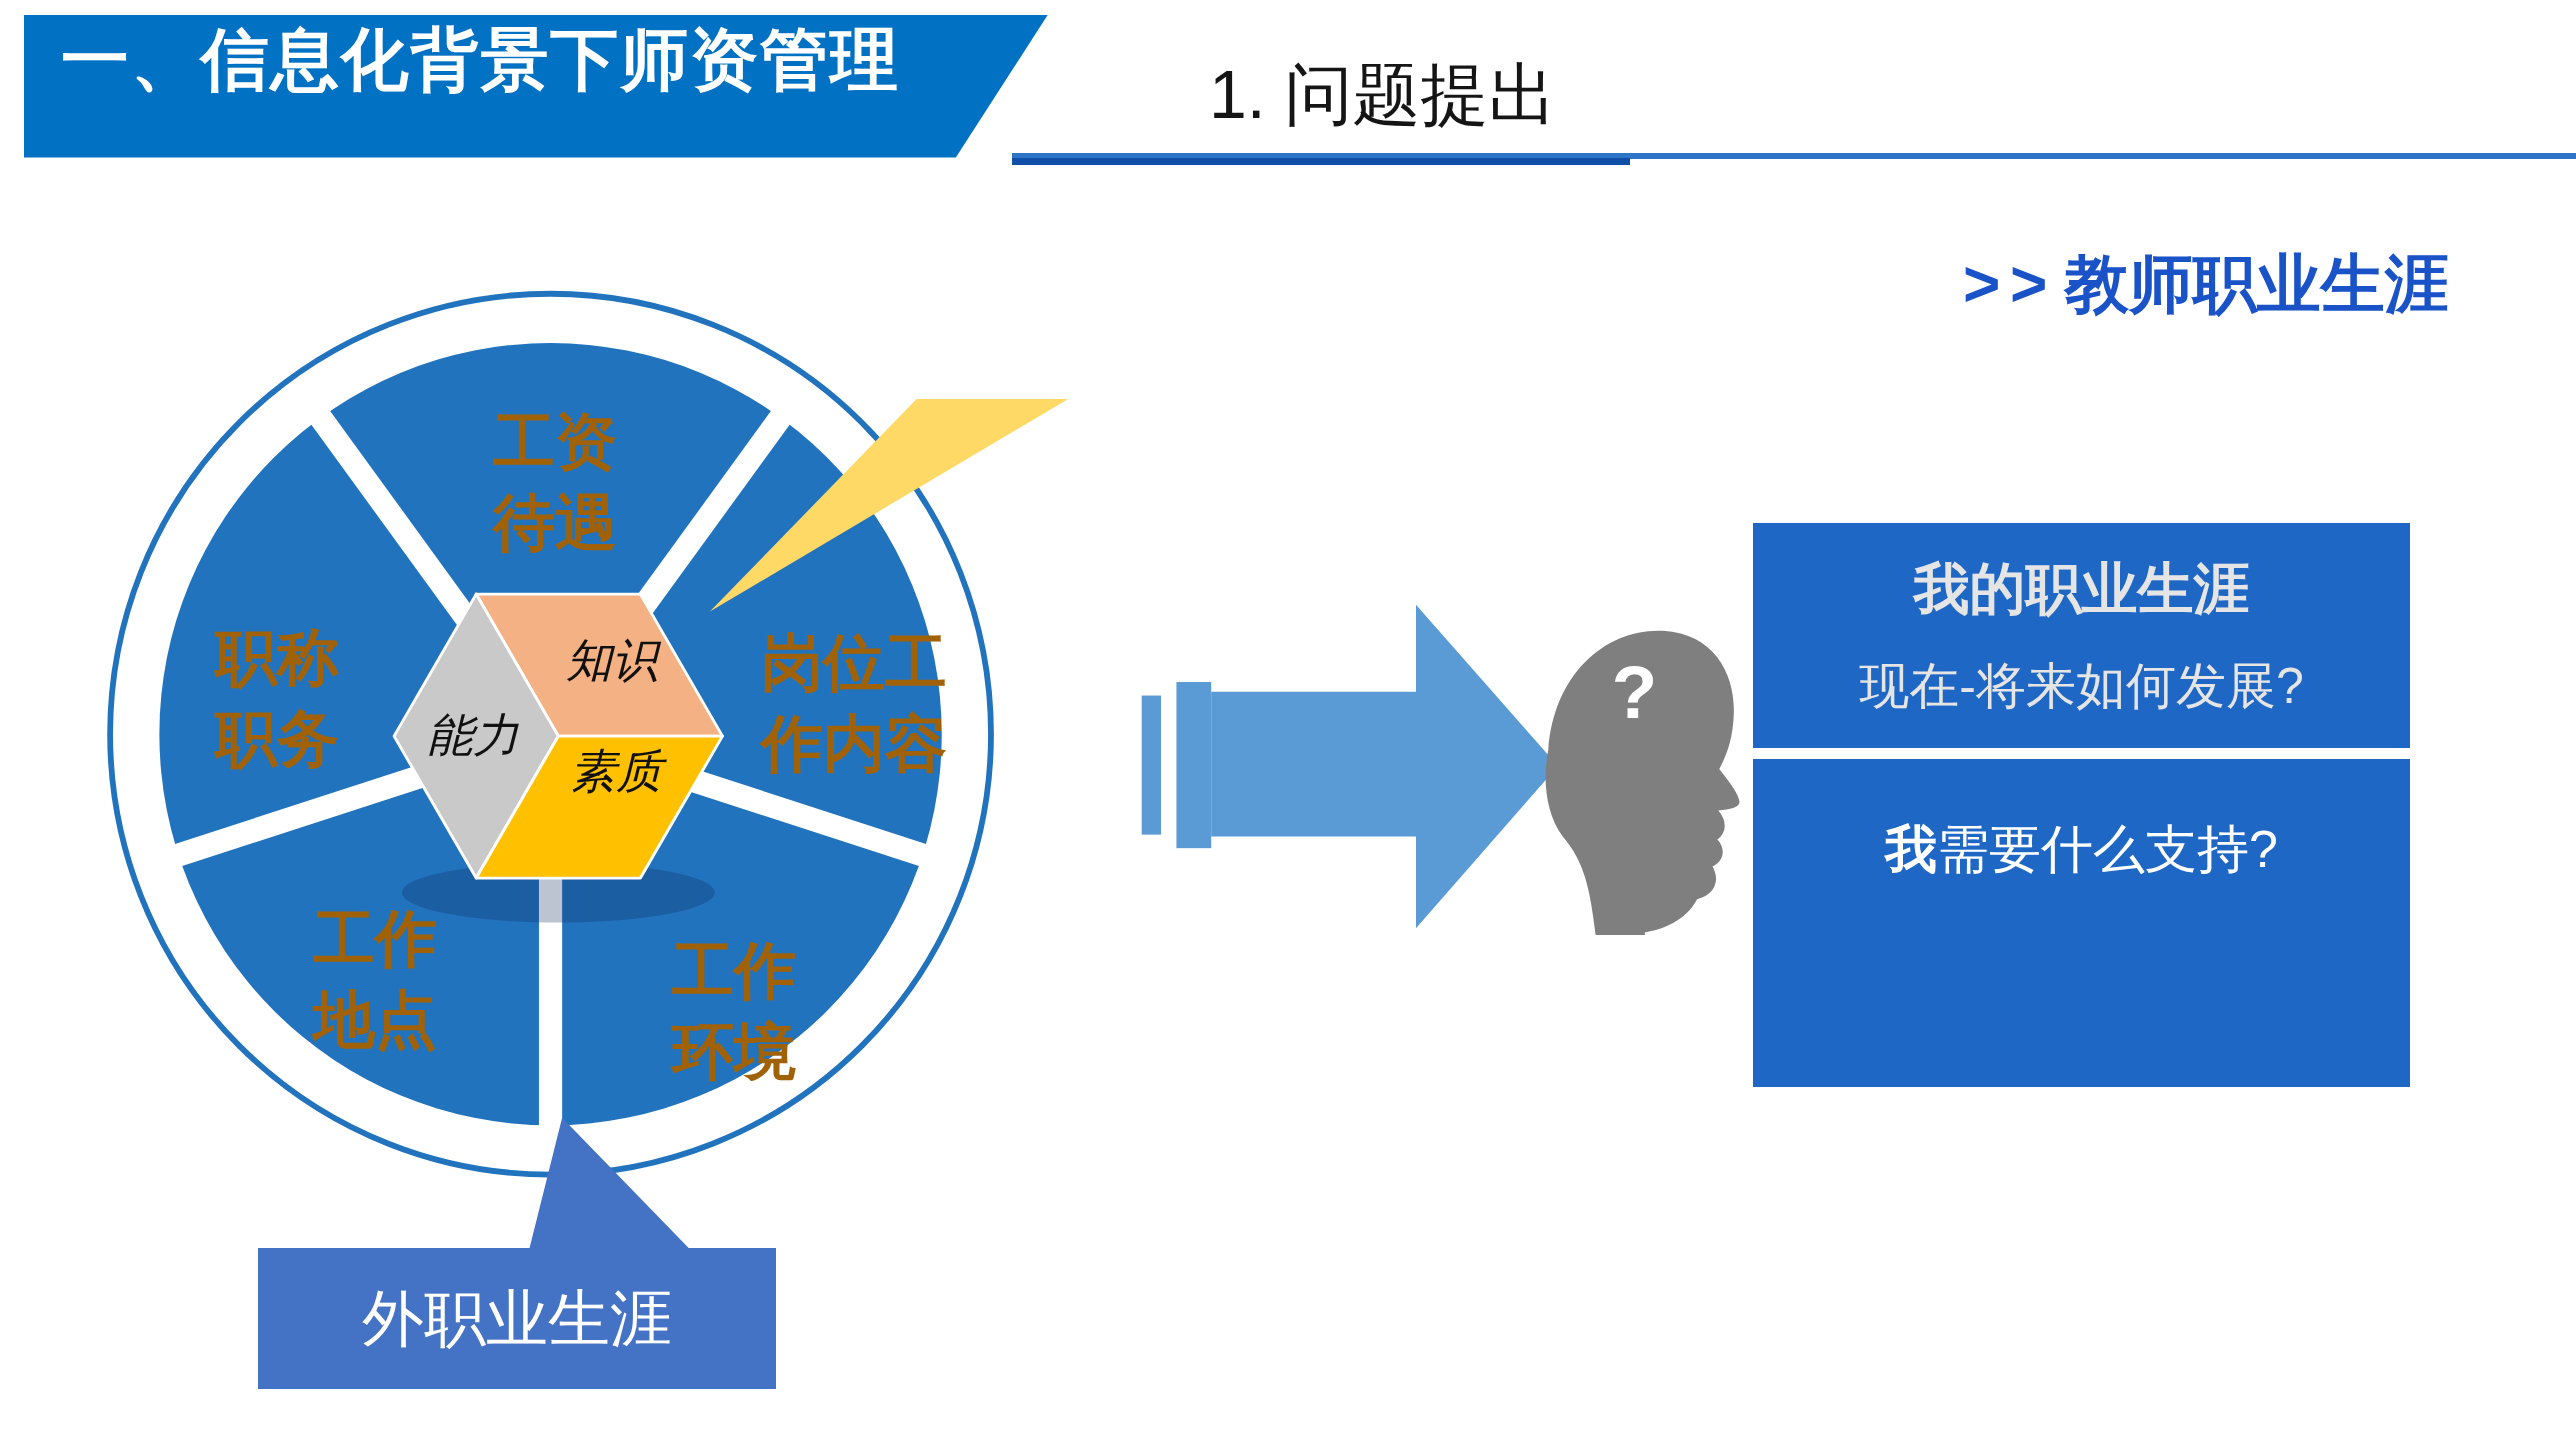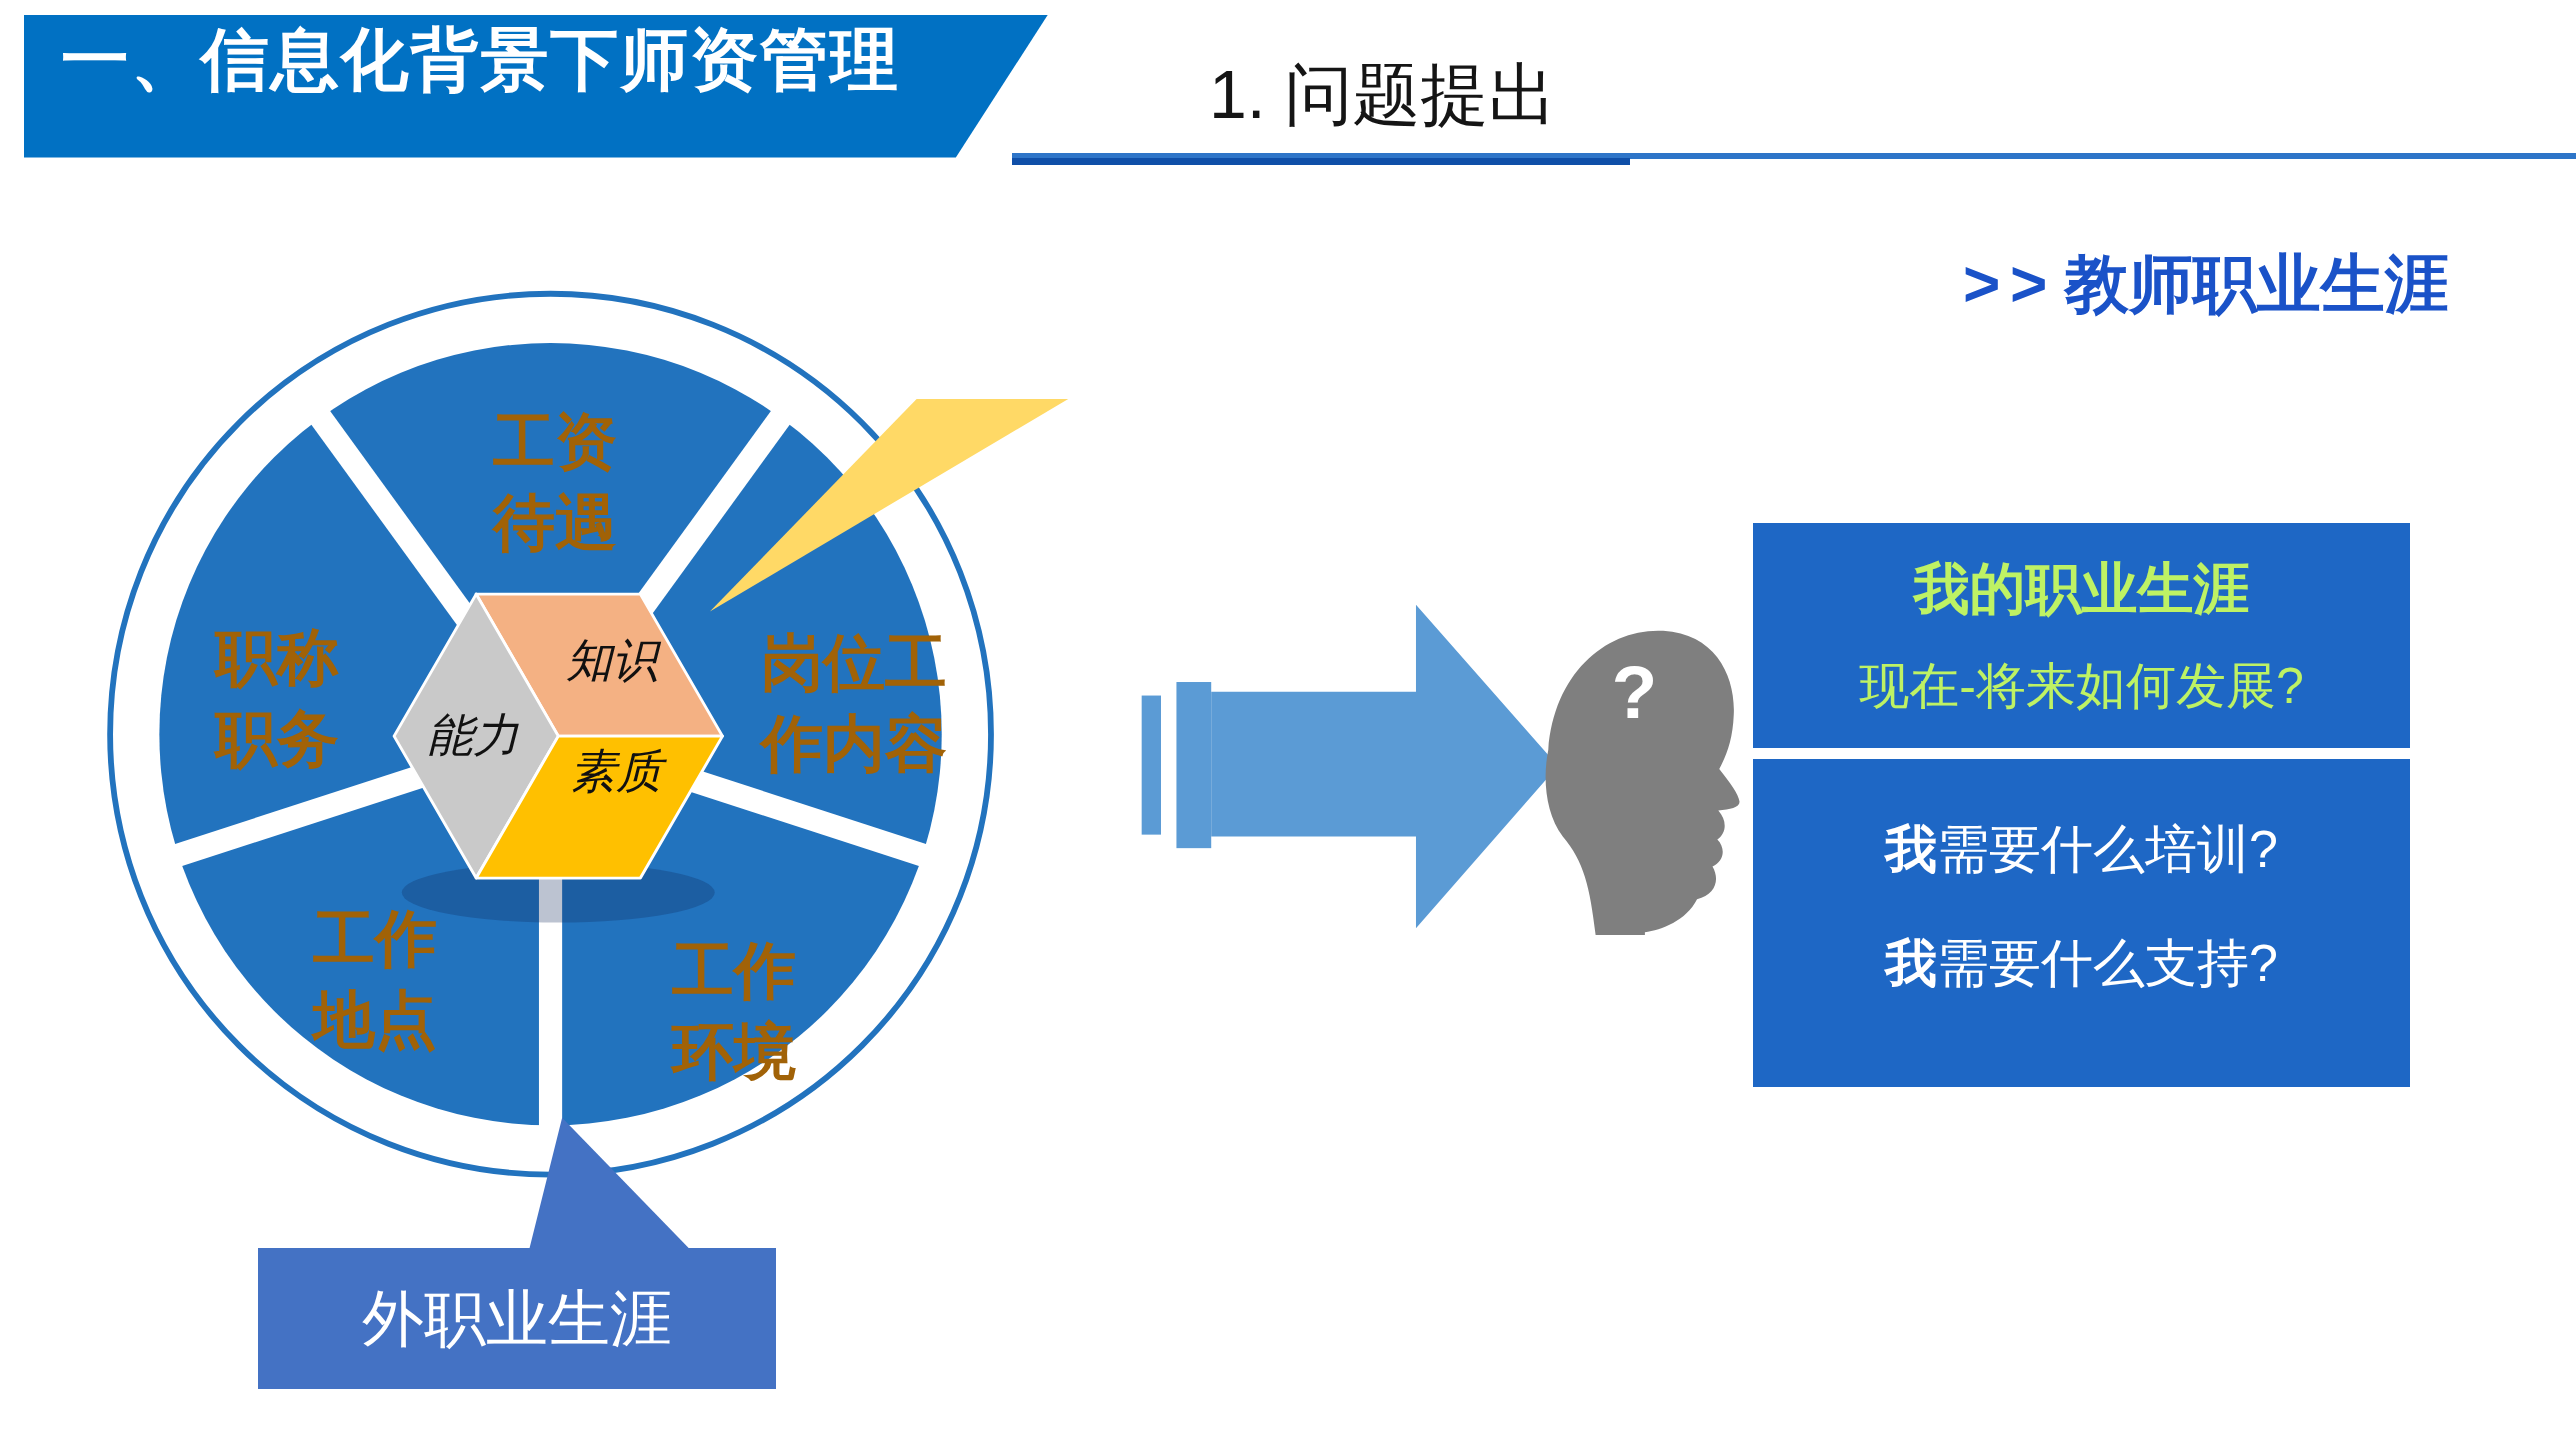--- a/index.html
+++ b/index.html
@@ -61,21 +61,21 @@
     color:#fff;font-size:62px;font-weight:normal;
   }
 
   
   .qmark{position:absolute;left:1594px;top:649px;width:81px;z-index:2;text-align:center;
     color:#fff;font-size:75px;font-weight:bold;}
 
   
   .panel-box1{
     position:absolute;left:1753px;top:523px;width:657px;height:225px;z-index:2;
-    background:var(--panel-blue);color:#bef264;
+    background:var(--panel-blue);color:#e5e5e5;
     display:flex;flex-direction:column;align-items:center;justify-content:center;gap:25px;
   }
   .panel-title{font-size:56px;font-weight:bold;}
   .panel-subtitle{font-size:50px;}
   .panel-box2{
     position:absolute;left:1753px;top:759px;width:657px;height:328px;z-index:2;
     background:var(--panel-blue);color:#fff;box-sizing:border-box;
     display:flex;flex-direction:column;align-items:center;padding-top:56px;gap:44px;
     font-size:52px;
   }
@@ -165,21 +165,18 @@
   <div class="callout-outer">外职业生涯</div>
 
   <div class="qmark">?</div>
 
   <div class="panel-box1">
     <div class="panel-title">我的职业生涯</div>
     <div class="panel-subtitle">现在-将来如何发展?</div>
   </div>
   <div class="panel-box2">
     <div>
-      <span class="bold-me">我</span><span>需要什么培训?</span>
-    </div>
-    <div>
       <span class="bold-me">我</span><span>需要什么支持?</span>
     </div>
   </div>
 
 </div>
 
 
 </body></html>

